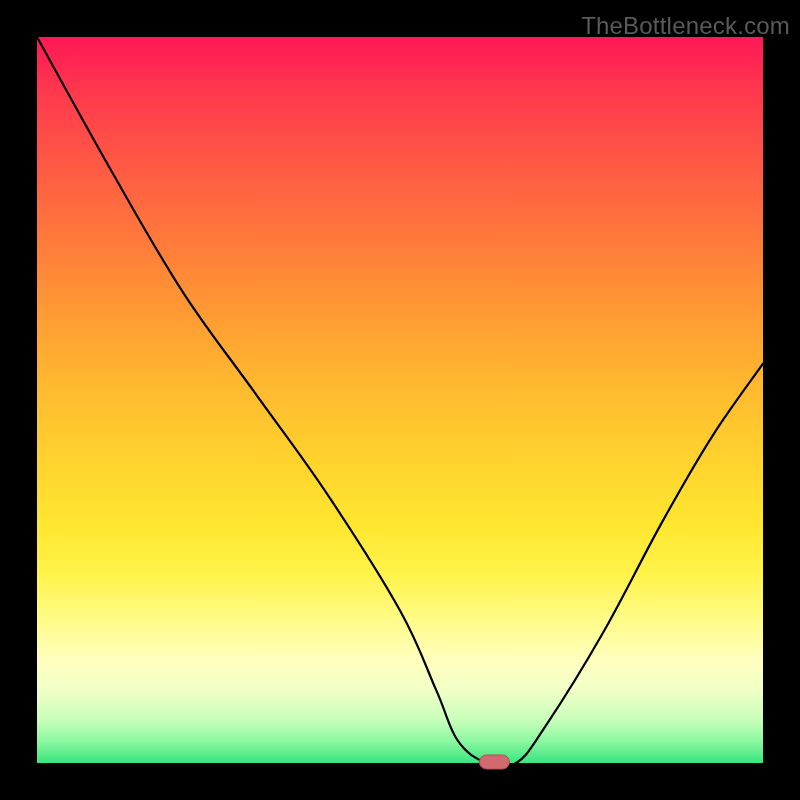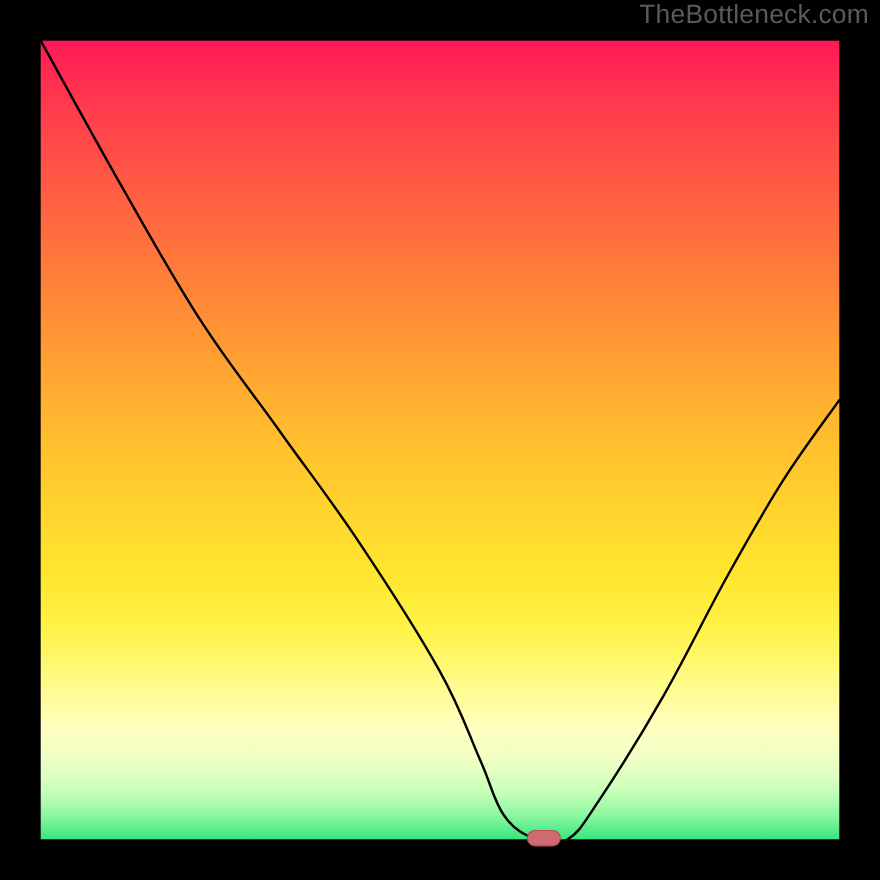--- a/index.html
+++ b/index.html
@@ -12,21 +12,21 @@
     font-family: Arial, Helvetica, sans-serif;
   }
   .frame {
     position: relative;
     width: 800px;
     height: 800px;
     background: #000;
   }
   .watermark {
     position: absolute;
-    top: 0;
+    top: 12px;
     right: 10px;
     color: #5a5a5a;
     font-size: 24px;
     font-weight: 500;
     letter-spacing: 0.2px;
     z-index: 10;
   }
   .plot {
     position: absolute;
     left: 37px;

